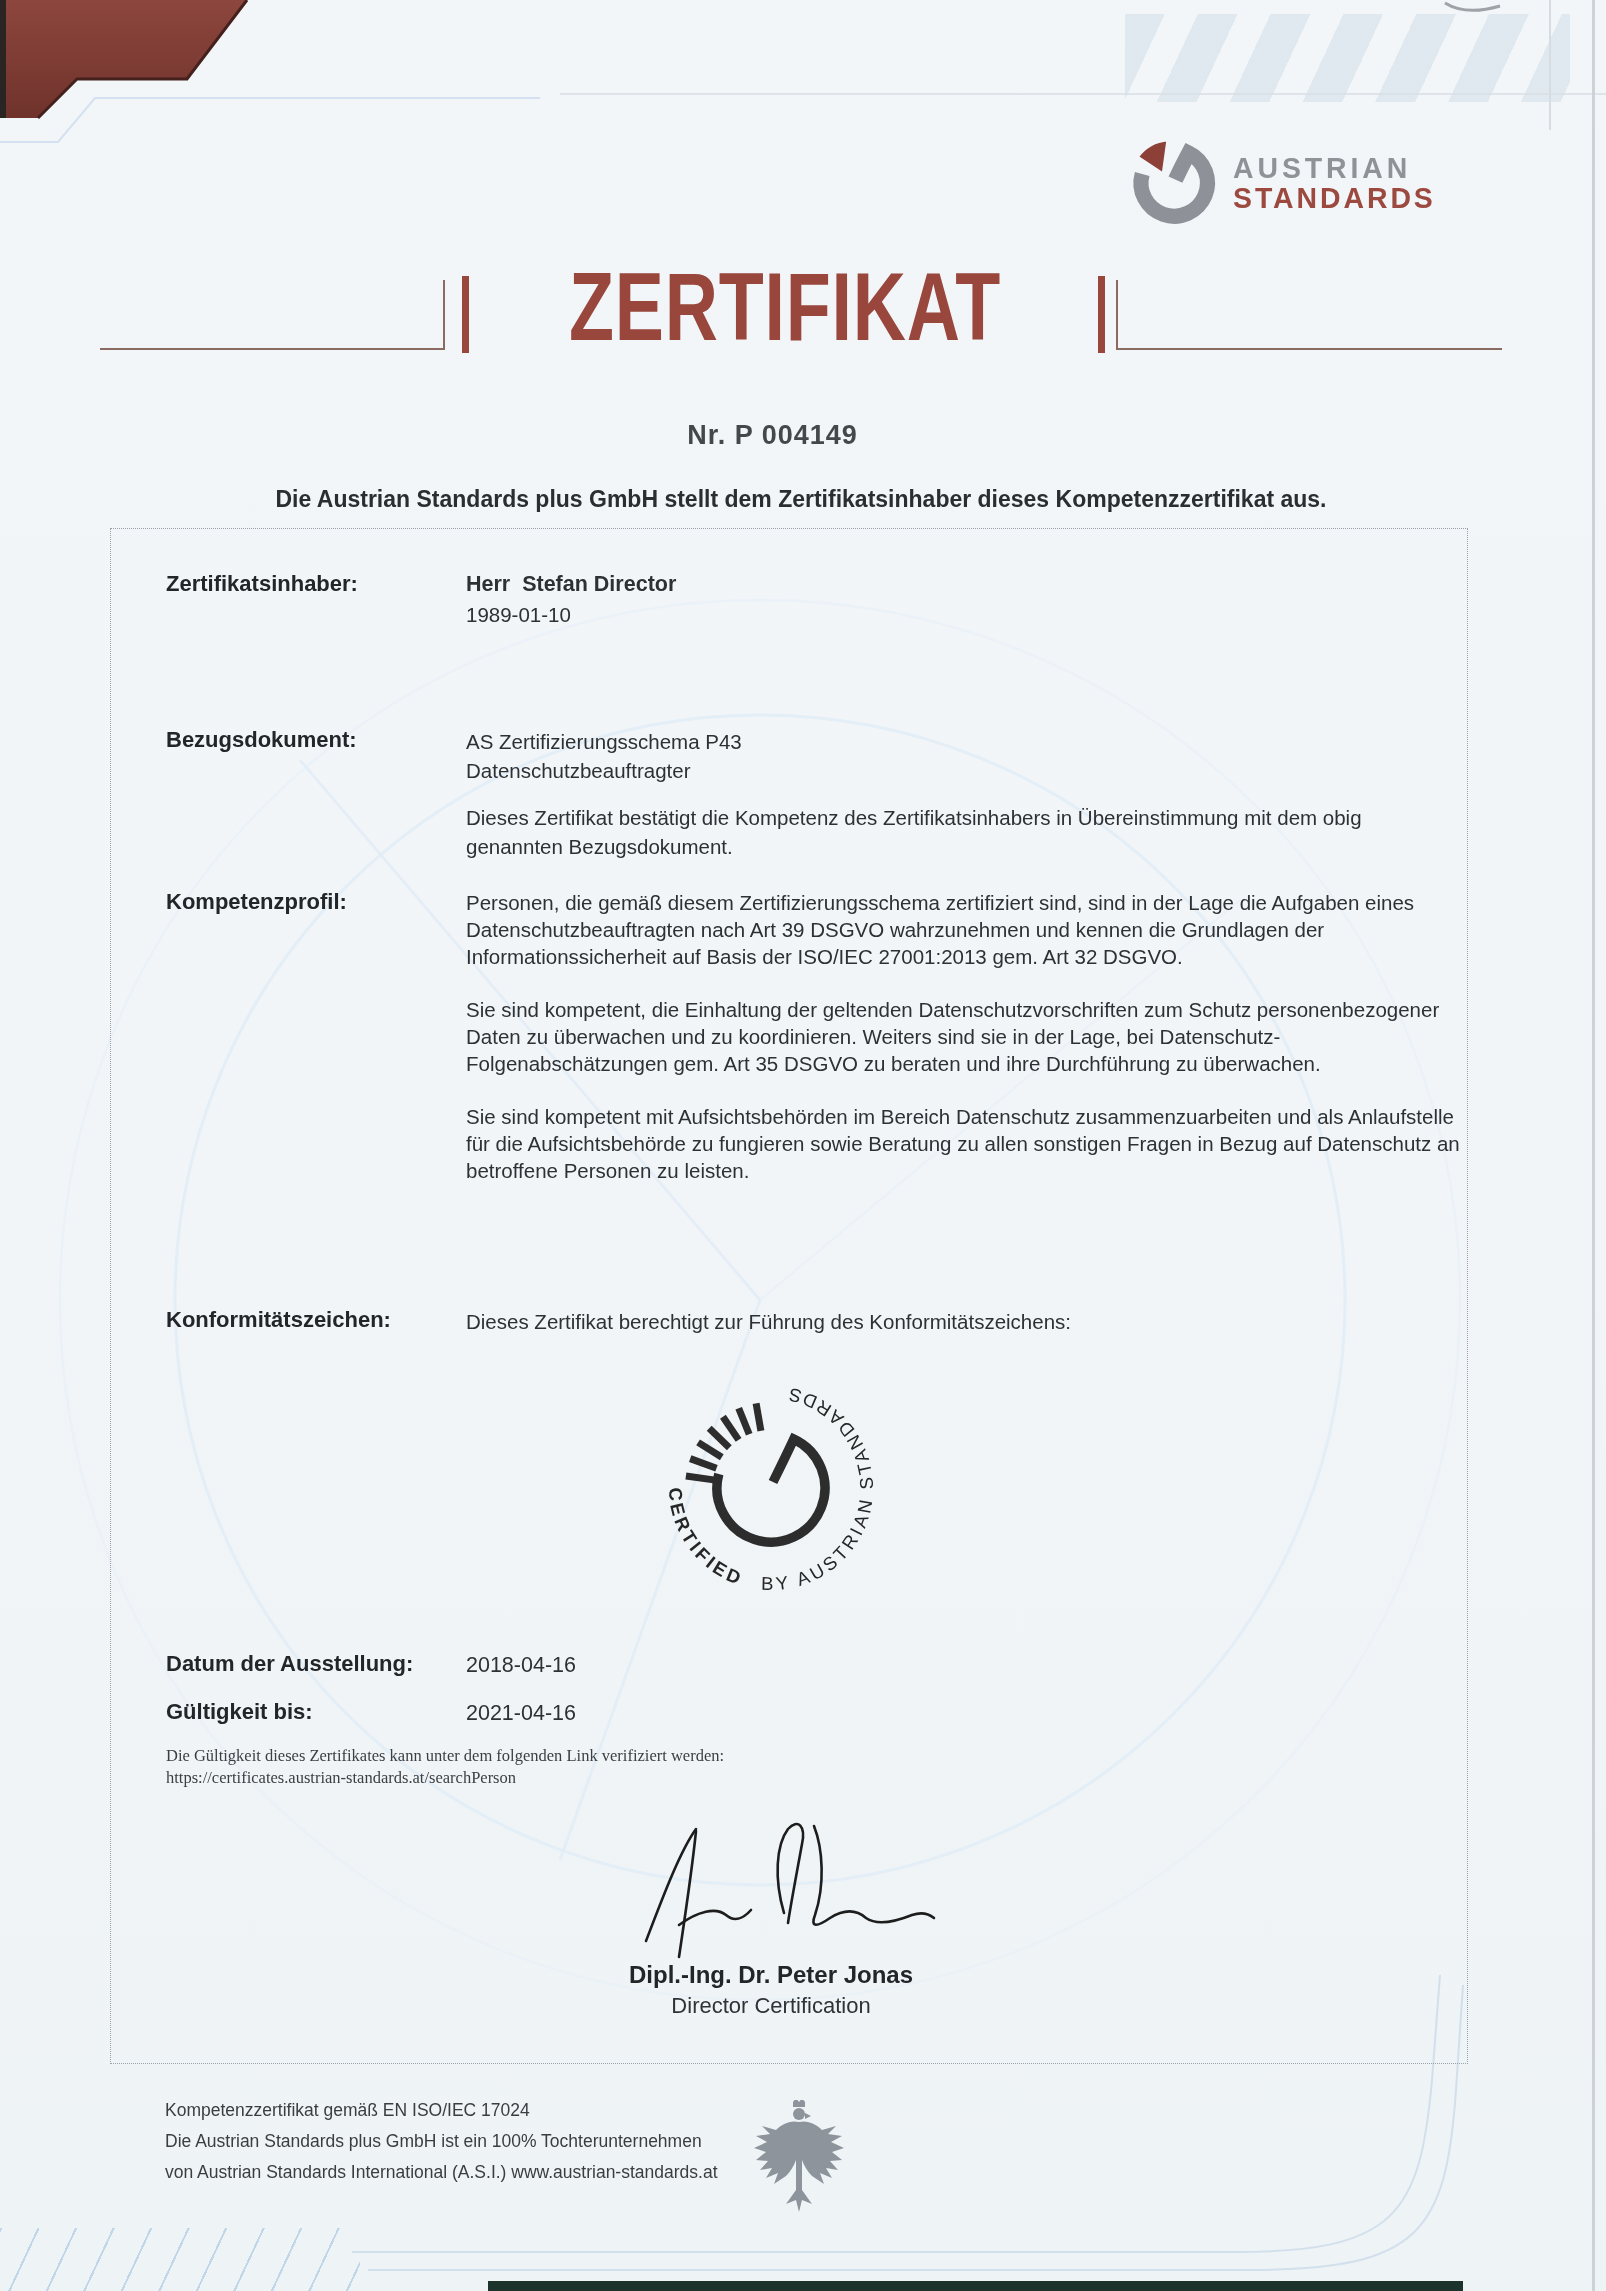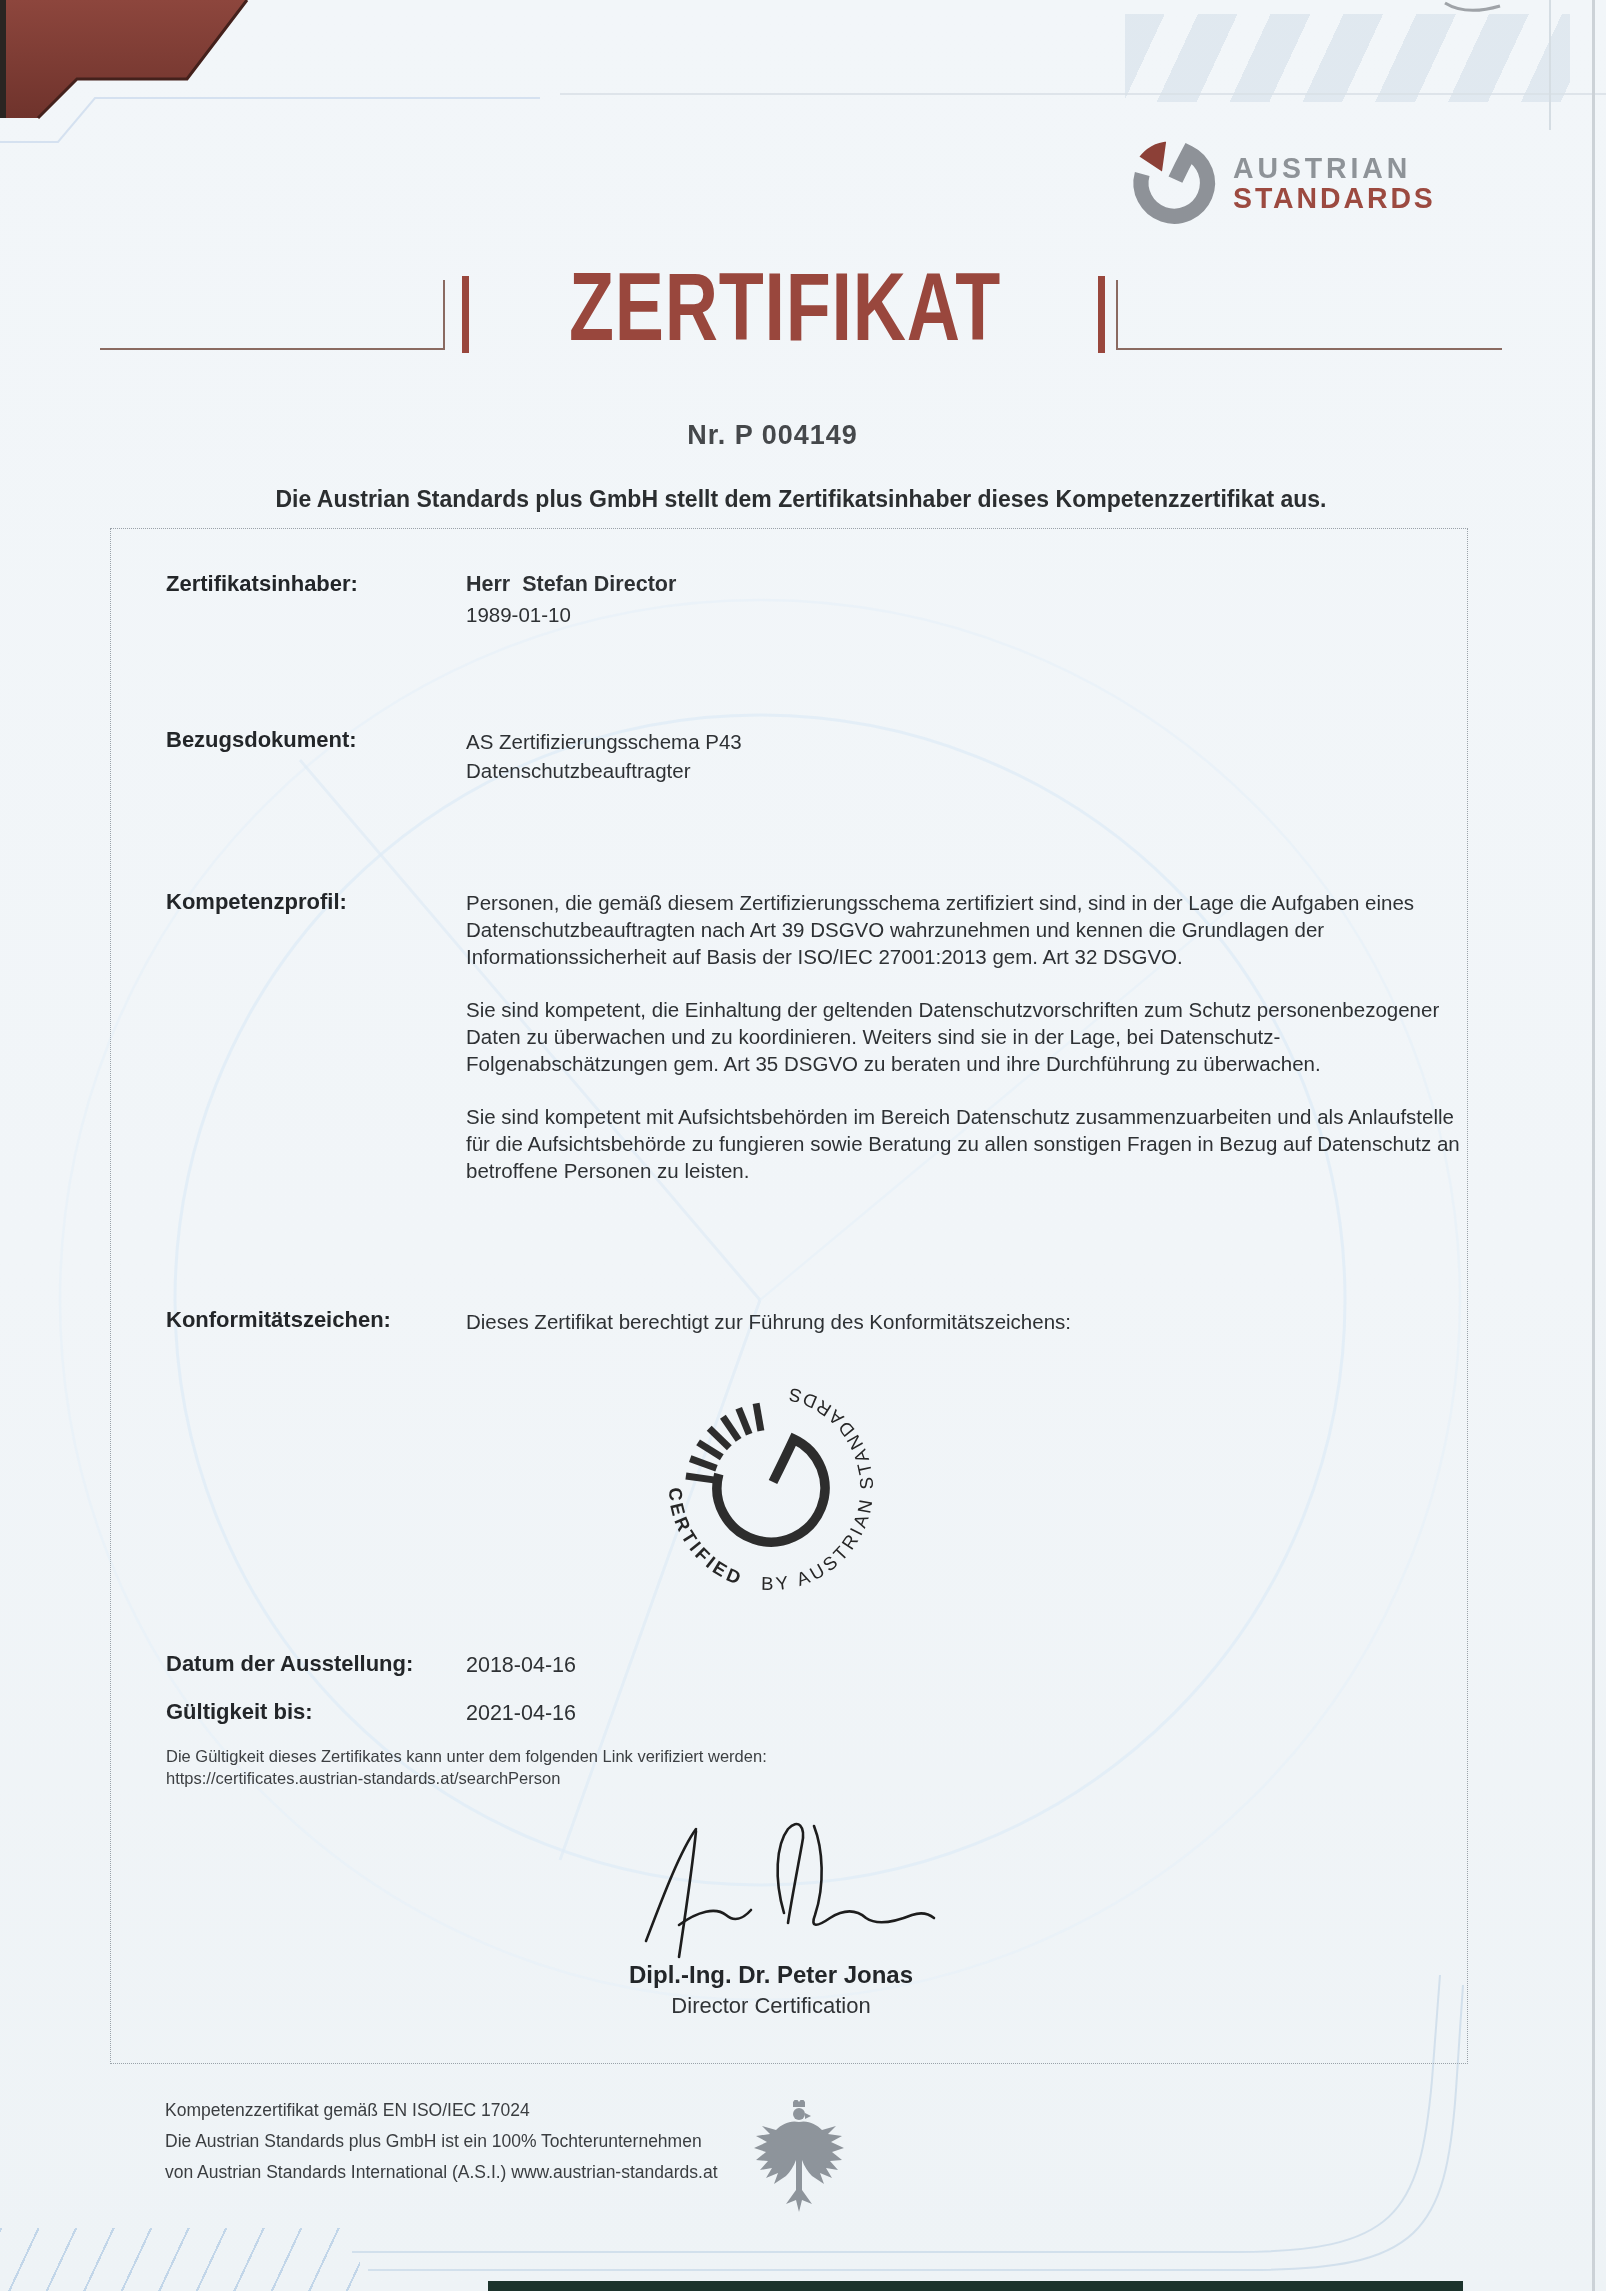--- a/index.html
+++ b/index.html
@@ -34,21 +34,21 @@
   .cert-box{
     position:absolute;left:110px;top:528px;width:1356px;height:1534px;
     border:1px dotted #9aa2a9;
   }
   .lbl{position:absolute;font-size:22px;font-weight:bold;color:#232629;}
   .val{position:absolute;font-size:20.5px;color:#2e3134;line-height:27px;}
   .pre{white-space:pre;}
   .bold{font-weight:bold;}
   .paras{position:absolute;left:355px;top:360px;width:995px;}
   .paras p{margin:0 0 26px 0;font-size:20.5px;line-height:27px;color:#2e3134;}
-  .small-note{position:absolute;left:55px;font-size:16.5px;color:#3c3f42;line-height:22px;}
+  .small-note{position:absolute;left:55px;font-size:16.5px;color:#3c3f42;line-height:22px;font-family:Liberation Serif, serif;}
   .signer-name{position:absolute;left:0;top:1432px;width:1320px;text-align:center;
     font-size:24px;font-weight:bold;color:#232629;}
   .signer-title{position:absolute;left:0;top:1464px;width:1320px;text-align:center;
     font-size:22px;color:#303336;}
   
   .foot-line{position:absolute;left:165px;font-size:17.5px;color:#3b3e41;}
   
   .stripes{
     position:absolute;left:1125px;top:14px;width:445px;height:88px;
     background:repeating-linear-gradient(115deg,#dde6ee 0 36px,rgba(0,0,0,0) 36px 66px);
@@ -121,20 +121,21 @@
 
   <div class="cert-box">
 
     <div class="lbl" style="left:55px;top:42px;">Zertifikatsinhaber:</div>
     <div class="val bold pre" style="left:355px;top:42px;font-size:21.5px;">Herr  Stefan Director</div>
     <div class="val" style="left:355px;top:72px;">1989-01-10</div>
 
     <div class="lbl" style="left:55px;top:198px;text-align:right;">Bezugsdokument:</div>
     <div class="val" style="left:355px;top:199px;">AS Zertifizierungsschema P43</div>
     <div class="val" style="left:355px;top:228px;">Datenschutzbeauftragter</div>
+    <div class="val" style="left:355px;top:274px;width:995px;line-height:29px;">Dieses Zertifikat bestätigt die Kompetenz des Zertifikatsinhabers in Übereinstimmung mit dem obig genannten Bezugsdokument.</div>
 
     <div class="lbl" style="left:55px;top:360px;">Kompetenzprofil:</div>
     <div class="paras">
       <p>Personen, die gemäß diesem Zertifizierungsschema zertifiziert sind, sind in der Lage die Aufgaben eines Datenschutzbeauftragten nach Art 39 DSGVO wahrzunehmen und kennen die Grundlagen der Informationssicherheit auf Basis der ISO/IEC 27001:2013 gem. Art 32 DSGVO.</p>
       <p>Sie sind kompetent, die Einhaltung der geltenden Datenschutzvorschriften zum Schutz personenbezogener Daten zu überwachen und zu koordinieren. Weiters sind sie in der Lage, bei Datenschutz-Folgenabschätzungen gem. Art 35 DSGVO zu beraten und ihre Durchführung zu überwachen.</p>
       <p>Sie sind kompetent mit Aufsichtsbehörden im Bereich Datenschutz zusammenzuarbeiten und als Anlaufstelle für die Aufsichtsbehörde zu fungieren sowie Beratung zu allen sonstigen Fragen in Bezug auf Datenschutz an betroffene Personen zu leisten.</p>
     </div>
 
     <div class="lbl" style="left:55px;top:778px;">Konformitätszeichen:</div>
     <div class="val" style="left:355px;top:779px;">Dieses Zertifikat berechtigt zur Führung des Konformitätszeichens:</div>

